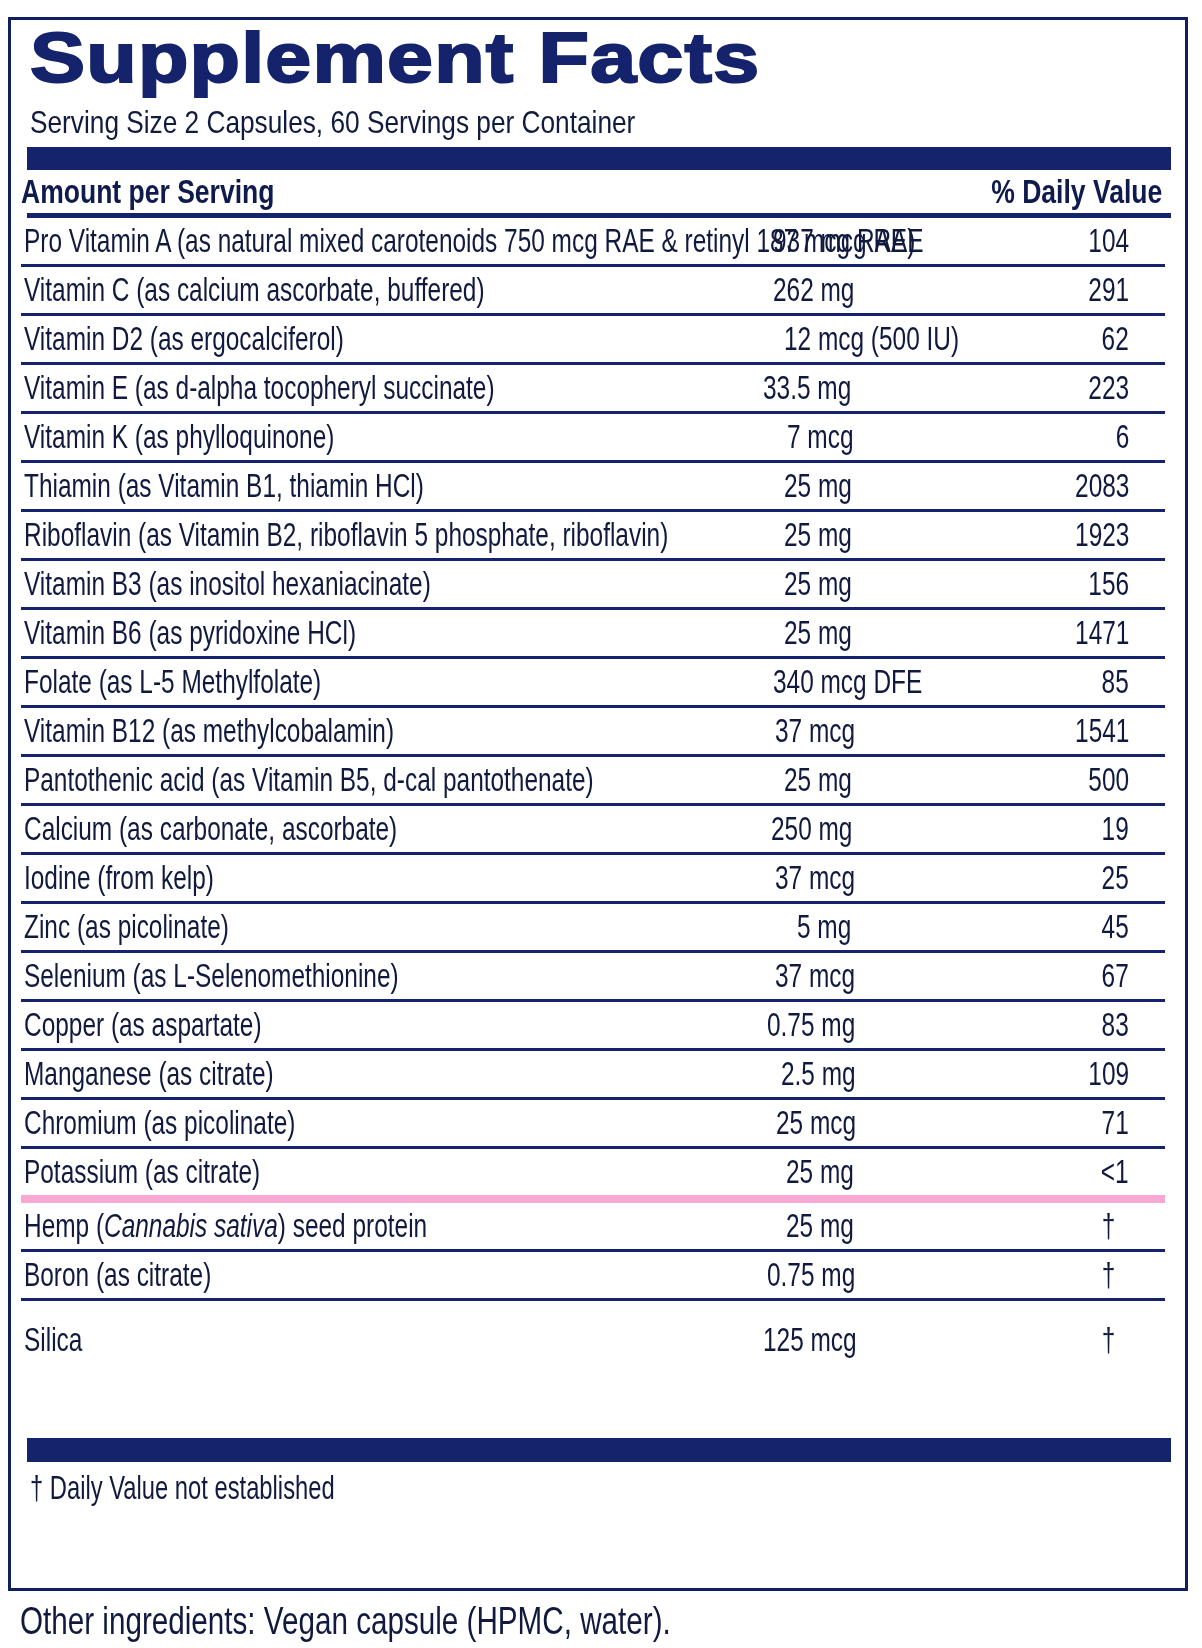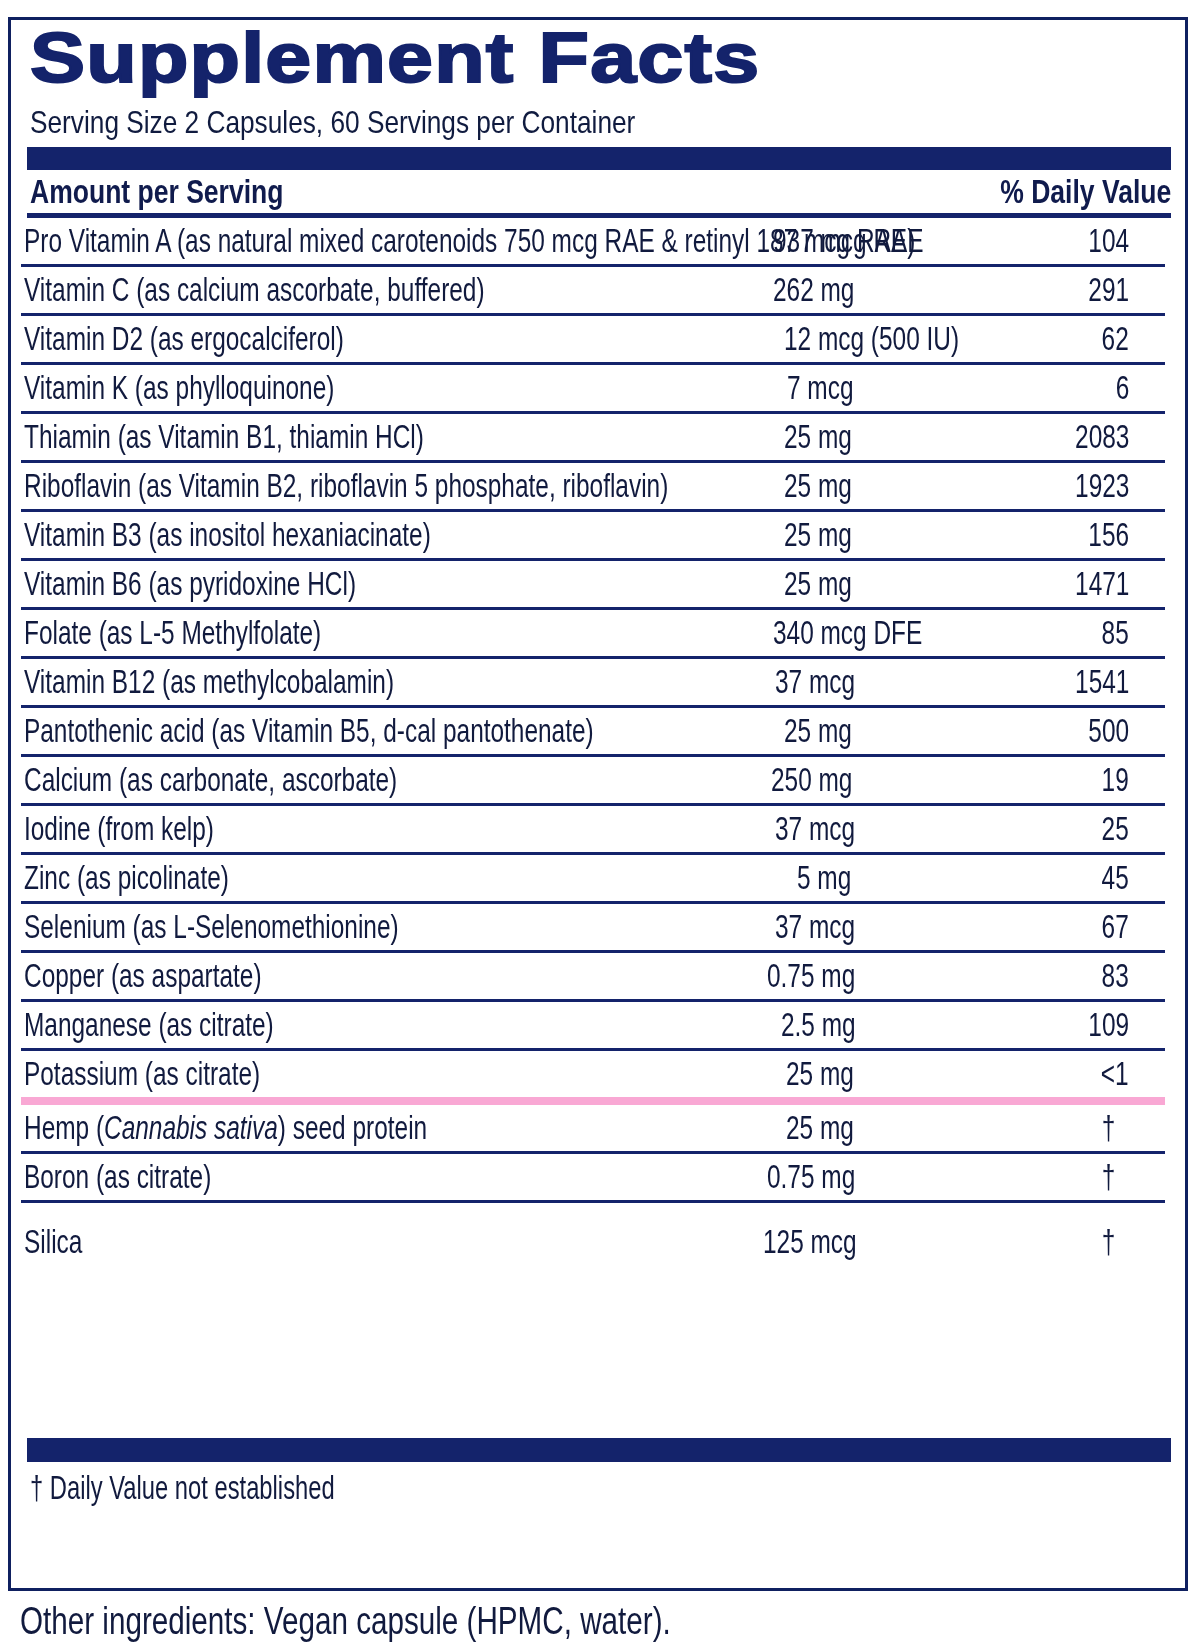--- a/index.html
+++ b/index.html
@@ -6,21 +6,21 @@
   body { width: 1202px; height: 1648px; position: relative; overflow: hidden;
          font-family: "Liberation Sans", sans-serif; color: #0d1a4d; }
   .label-box { position: absolute; left: 8px; top: 17px; width: 1180px; height: 1574px;
                border: 3px solid #0f2060; box-sizing: border-box; }
   .title { position: absolute; left: 30px; top: 18px; font-size: 70px; font-weight: 900;
            color: #14236b; letter-spacing: 1px; transform: scaleX(1.18); transform-origin: left top;
            -webkit-text-stroke: 2px #14236b; line-height: 80px; }
   .serving { position: absolute; left: 30px; top: 102px; font-size: 32px; color: #101b3f;
              transform: scaleX(0.82); transform-origin: left top; white-space: nowrap; line-height: 40px; }
   .thick-bar { position: absolute; left: 27px; width: 1144px; background: #14236b; }
-  .header-row { position: absolute; left: 27px; top: 170px; width: 1144px; height: 44px; }
+  .header-row { position: absolute; left: 18px; top: 170px; width: 1144px; height: 44px; }
   .header-row .h-left, .header-row .h-right { position: absolute; top: 0; font-size: 34px; font-weight: bold;
            color: #101b4d; line-height: 42px; white-space: nowrap; }
   .header-row .h-left { left: 3px; transform: scaleX(0.78); transform-origin: left top; }
   .header-row .h-right { right: 0; transform: scaleX(0.78); transform-origin: right top; }
   .header-rule { position: absolute; left: 27px; top: 213px; width: 1144px; height: 5px; background: #14236b; }
   .rows { position: absolute; left: 21px; top: 218px; width: 1144px; }
   .row { position: relative; height: 49px; border-bottom: 3px solid #14236b; box-sizing: border-box; }
   .row.no-border { border-bottom: none; margin-top: 16px; }
   .row.thick-bottom { border-bottom: 8px solid #f9a8d4; }
   .cell { position: absolute; top: 2px; font-size: 33px; line-height: 42px; white-space: nowrap; color: #111a3e; }
@@ -57,20 +57,25 @@
     </div>
   <div class="row">
       <span class="cell name">Vitamin C (as calcium ascorbate, buffered)</span>
       <span class="cell amount" style="left:752px">262 mg</span>
       <span class="cell dv">291</span>
     </div>
   <div class="row">
       <span class="cell name">Vitamin D2 (as ergocalciferol)</span>
       <span class="cell amount" style="left:763px">12 mcg (500 IU)</span>
       <span class="cell dv">62</span>
+    </div>
+  <div class="row">
+      <span class="cell name">Vitamin E (as d-alpha tocopheryl succinate)</span>
+      <span class="cell amount" style="left:742px">33.5 mg</span>
+      <span class="cell dv">223</span>
     </div>
   <div class="row">
       <span class="cell name">Vitamin K (as phylloquinone)</span>
       <span class="cell amount" style="left:766px">7 mcg</span>
       <span class="cell dv">6</span>
     </div>
   <div class="row">
       <span class="cell name">Thiamin (as Vitamin B1, thiamin HCl)</span>
       <span class="cell amount" style="left:763px">25 mg</span>
       <span class="cell dv">2083</span>
@@ -128,20 +133,25 @@
   <div class="row">
       <span class="cell name">Copper (as aspartate)</span>
       <span class="cell amount" style="left:746px">0.75 mg</span>
       <span class="cell dv">83</span>
     </div>
   <div class="row">
       <span class="cell name">Manganese (as citrate)</span>
       <span class="cell amount" style="left:760px">2.5 mg</span>
       <span class="cell dv">109</span>
     </div>
+  <div class="row">
+      <span class="cell name">Chromium (as picolinate)</span>
+      <span class="cell amount" style="left:755px">25 mcg</span>
+      <span class="cell dv">71</span>
+    </div>
   <div class="row thick-bottom" style="height:54px;">
       <span class="cell name">Potassium (as citrate)</span>
       <span class="cell amount" style="left:765px">25 mg</span>
       <span class="cell dv">&lt;1</span>
     </div>
 
   <div class="row">
     <span class="cell name"><span>Hemp (</span><em>Cannabis sativa</em><span>) seed protein</span></span>
     <span class="cell amount" style="left:765px">25 mg</span>
     <span class="cell dv" style="right:50px">†</span>

